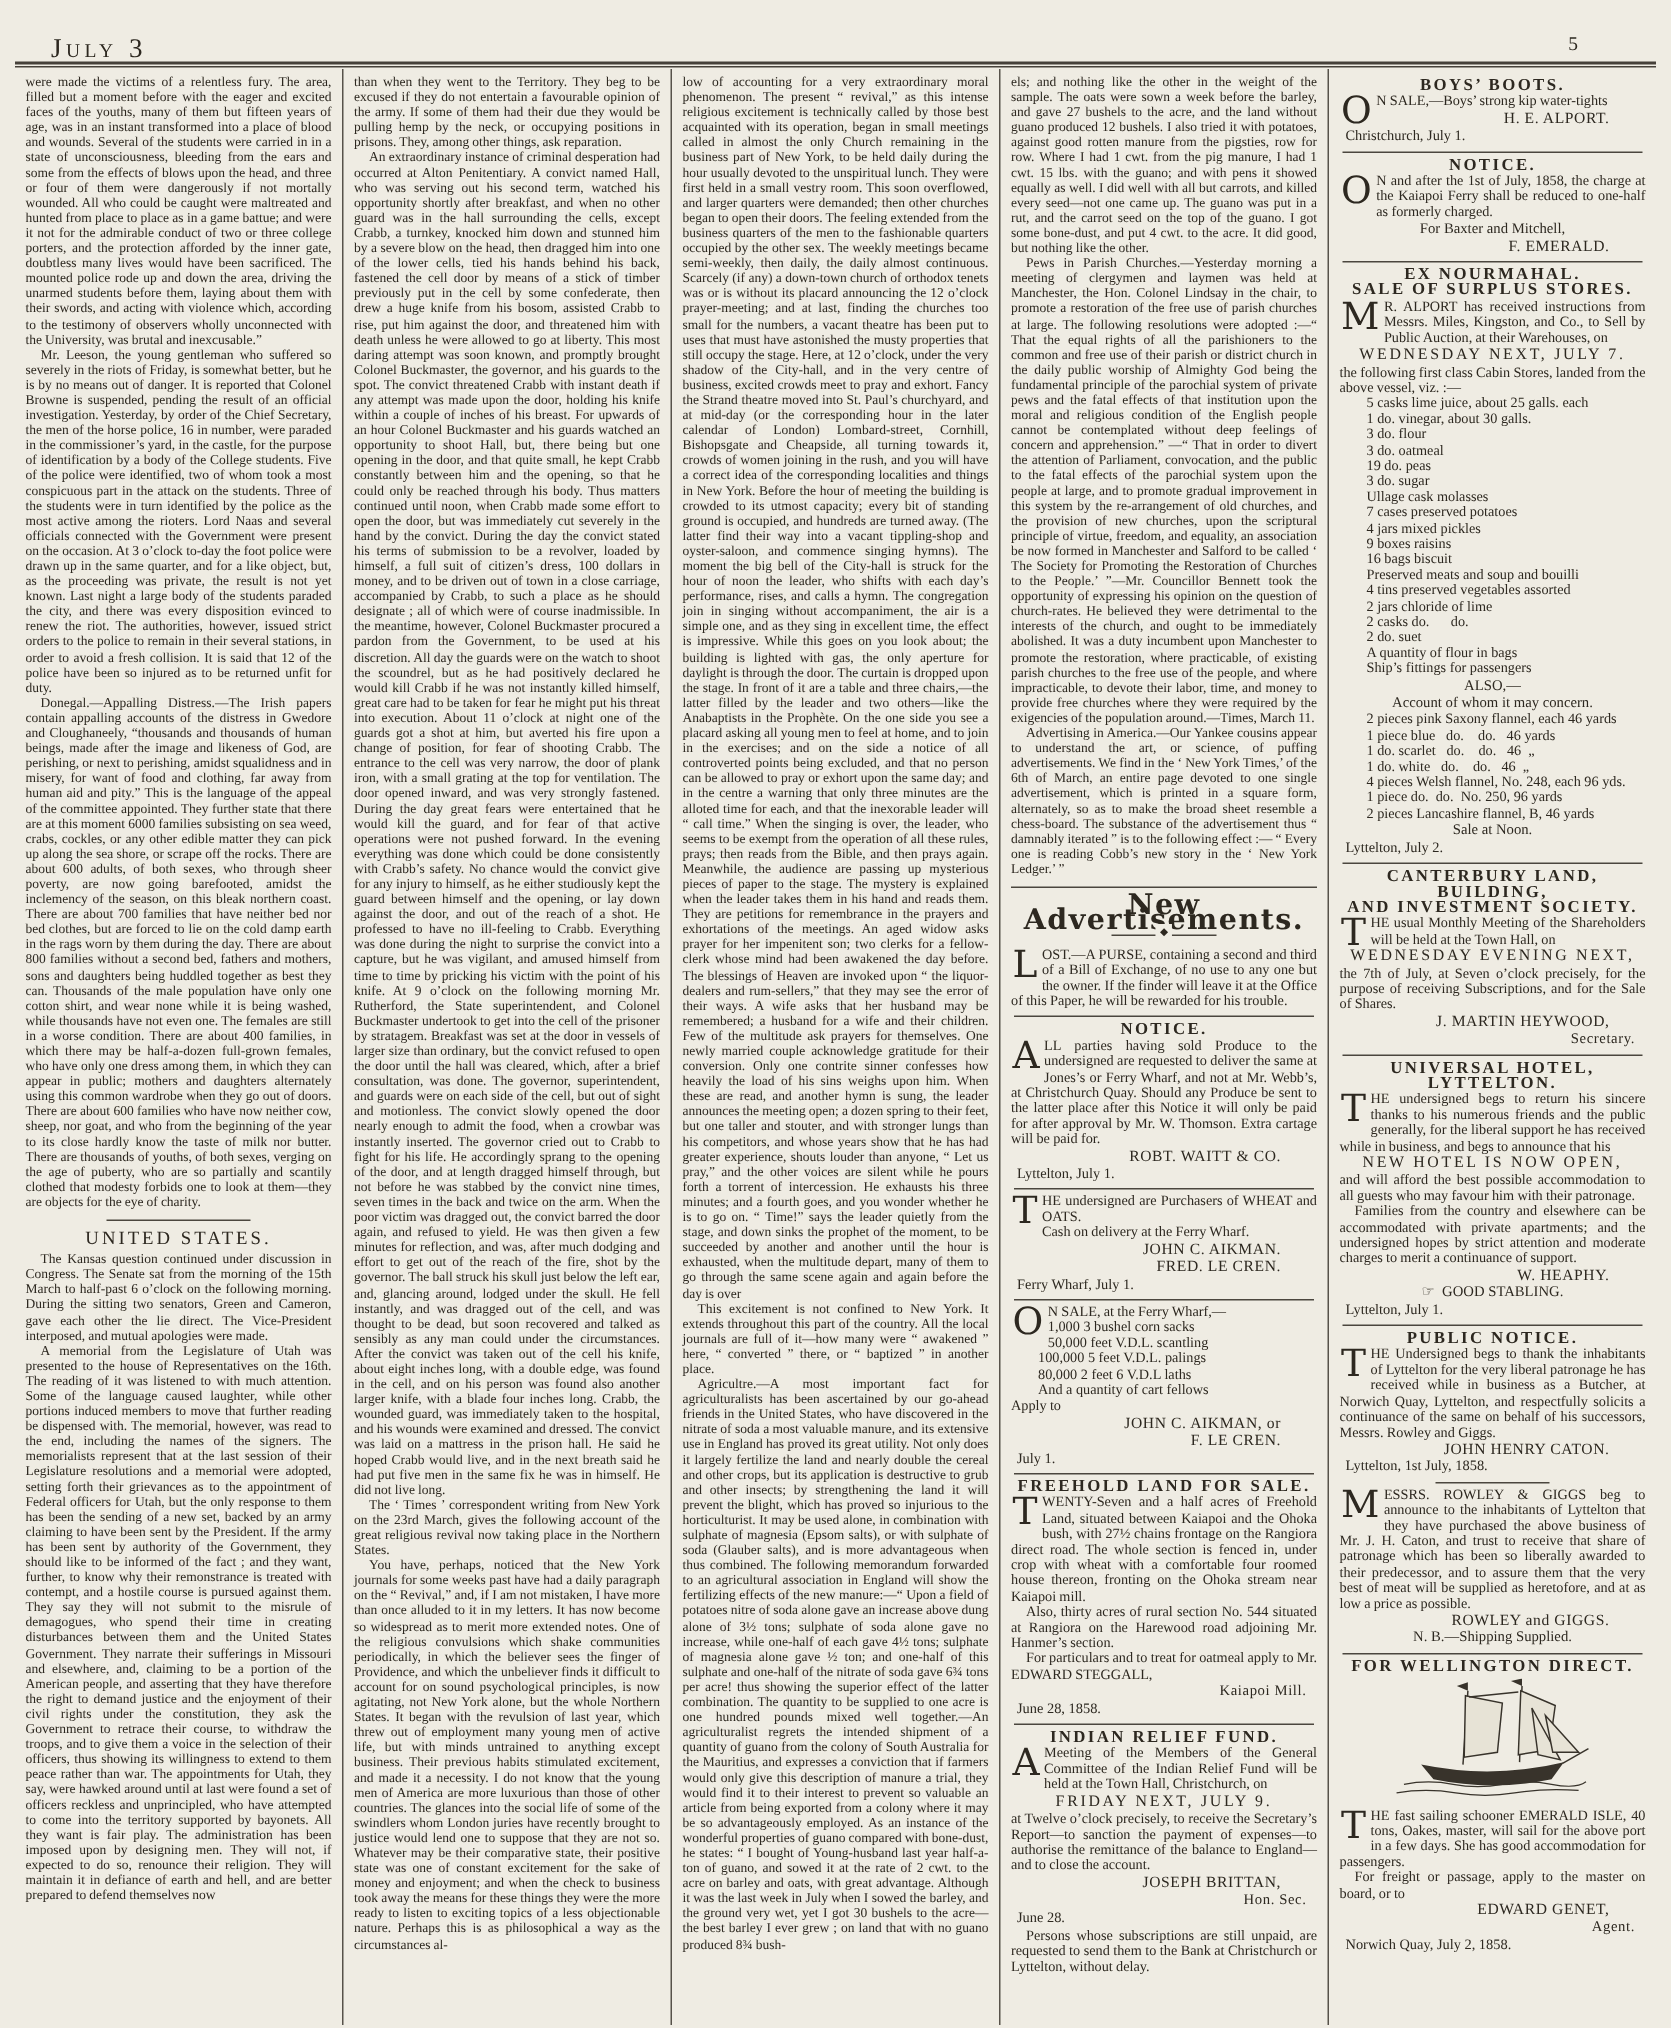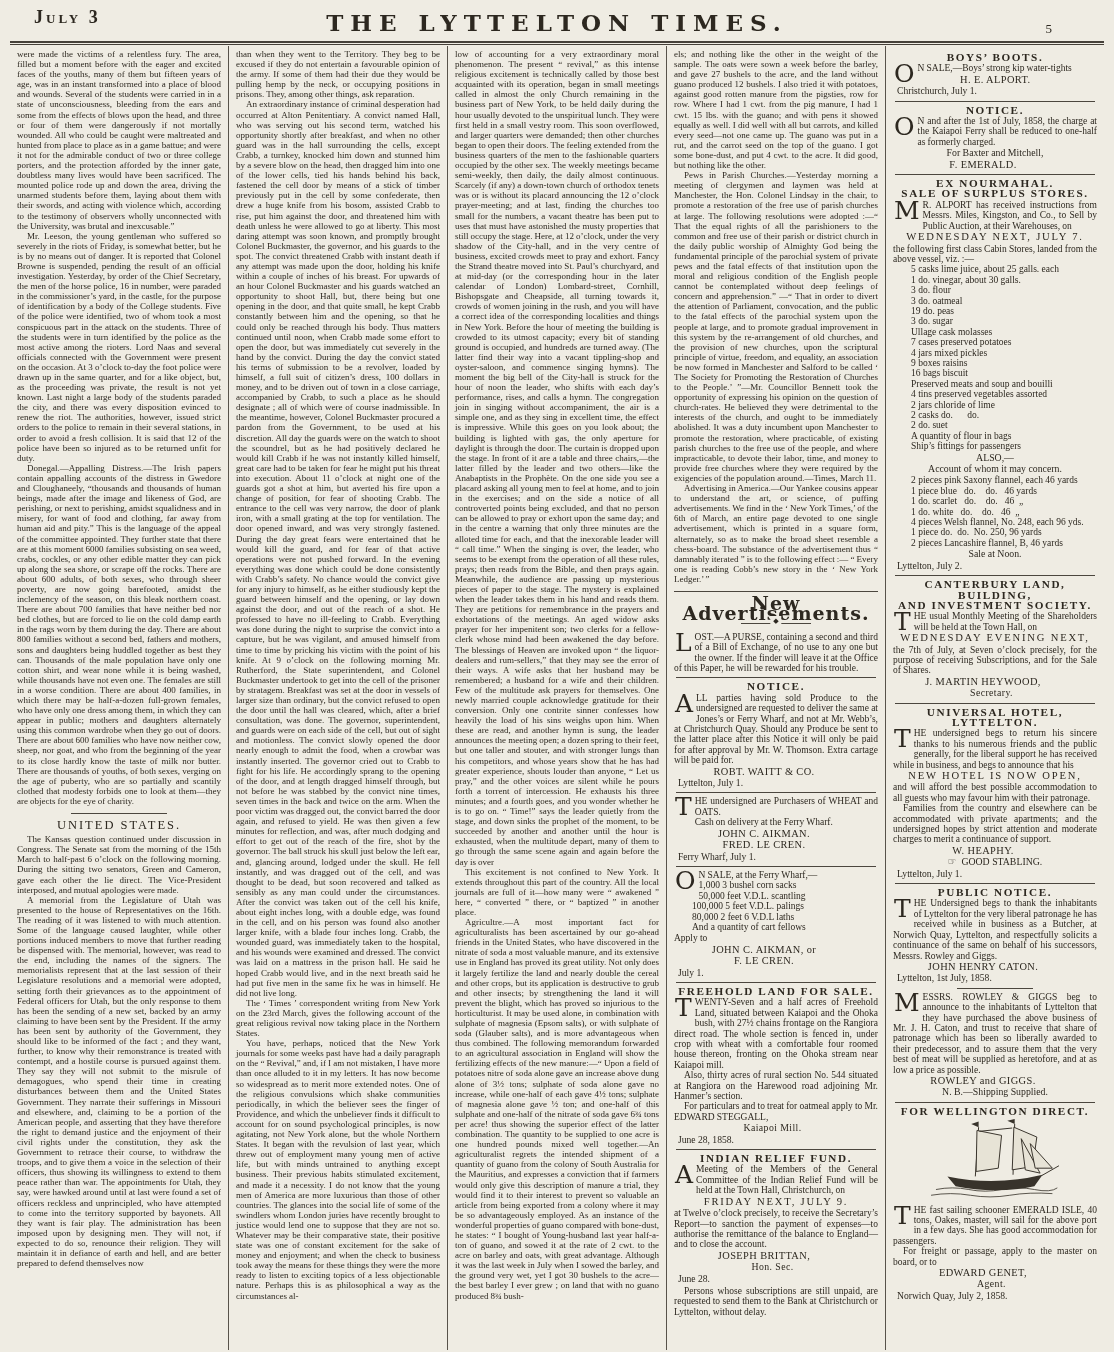--- a/index.html
+++ b/index.html
@@ -6,21 +6,21 @@
   html,body{margin:0;padding:0}
   body{
     width:1114px;height:1352px;overflow:hidden;position:relative;
     background:#efece3;color:#2d2820;
     font-family:"Liberation Serif",serif;
     -webkit-font-smoothing:antialiased;
   }
   .paper{position:absolute;inset:0;padding:5px 10px 0 10px}
   
   .masthead{position:relative;height:36px}
-  .mast-date{position:absolute;left:24px;top:2px;font-variant:small-caps;font-weight:bold;
+  .mast-date{position:absolute;left:24px;top:17px;font-variant:small-caps;font-weight:normal;
     font-size:18px;letter-spacing:3px}
   .mast-title{position:absolute;left:0;right:0;top:4px;text-align:center;
     font-family:"DejaVu Serif",serif;font-weight:bold;font-size:23px;letter-spacing:7px}
   .mast-page{position:absolute;right:52px;top:16px;font-size:13px}
   .mast-rules{border-top:2px solid #46413a;border-bottom:1px solid #46413a;height:4px;margin:0 0 1px 0}
   
   .cols{display:flex;height:1304px;overflow:hidden}
   .col{flex:1 1 0;min-width:0;padding:3px 7px 0 7px;overflow:hidden;border-right:1px solid #57524a}
   .col:last-child{border-right:none}
   .news-sec{font-size:9px;line-height:10.1px}
@@ -36,38 +36,37 @@
   .toprule{border-top:1px solid #4b463e;margin:0 0 6px}
   .gothic{margin:0;font-family:"DejaVu Serif",serif;font-weight:bold;font-size:19px;letter-spacing:1px}
   .orn{width:70px;margin:4px auto 0;border-top:1px solid #4b463e;position:relative;height:4px}
   .orn::after{content:"◆";position:absolute;left:50%;top:-8px;transform:translateX(-50%);
     font-size:7px;background:#efece3;padding:0 3px;font-family:"DejaVu Sans",sans-serif}
   
   .adhead{margin:3px 0 1px;text-align:center;font-weight:bold;font-size:11.2px;letter-spacing:1.6px}
   .adhead2{margin:-1px 0 1px}
   .cent{margin:1px 0;text-align:center;font-size:9.8px;font-family:"Liberation Serif","DejaVu Sans",serif}
   .cb{font-size:10.6px;letter-spacing:1.8px}
-  .sig{margin:1px 0;text-align:center;padding-right:24px;font-size:10.4px;letter-spacing:.4px}
+  .sig{margin:1px 0;text-align:right;padding-right:24px;font-size:10.4px;letter-spacing:.4px}
   .sig2{padding-right:7px;font-size:9.8px}
   .dateline{margin:1px 0 2px 4px;text-align:left;font-size:9.6px}
   .list{margin:0 0 1px 0}
   .li{margin-left:18px;text-align:left;white-space:pre-wrap}
   .rule{border-top:1px solid #4b463e;margin:4px 2px 3px}
   .shortrule{width:76px;border-top:1px solid #4b463e;margin:4px auto 3px}
   .dropcap{float:left;font-family:"DejaVu Serif",serif;font-size:25px;line-height:20px;padding:1px 3px 0 1px}
   .ship-wrap{text-align:center;margin:3px 0 1px}
   .ship-wrap svg{display:inline-block}
 </style>
 </head>
 <body>
 
 <div class="paper">
   <div class="masthead">
     <div class="mast-date">July 3</div>
-    <div class="mast-title">THE LYTTELTON TIMES.</div>
     <div class="mast-page">5</div>
   </div>
   <div class="mast-rules"></div>
   <div class="cols" id="columns">
       <div class="col">
         <div class="news-sec">
           <p class="p ni">were made the victims of a relentless fury. The area, filled but a moment before with the eager and excited faces of the youths, many of them but fifteen years of age, was in an instant transformed into a place of blood and wounds. Several of the students were carried in in a state of unconsciousness, bleeding from the ears and some from the effects of blows upon the head, and three or four of them were dangerously if not mortally wounded. All who could be caught were maltreated and hunted from place to place as in a game battue; and were it not for the admirable conduct of two or three college porters, and the protection afforded by the inner gate, doubtless many lives would have been sacrificed. The mounted police rode up and down the area, driving the unarmed students before them, laying about them with their swords, and acting with violence which, according to the testimony of observers wholly unconnected with the University, was brutal and inexcusable.”</p>
           <p class="p">Mr. Leeson, the young gentleman who suffered so severely in the riots of Friday, is somewhat better, but he is by no means out of danger. It is reported that Colonel Browne is suspended, pending the result of an official investigation. Yesterday, by order of the Chief Secretary, the men of the horse police, 16 in number, were paraded in the commissioner’s yard, in the castle, for the purpose of identification by a body of the College students. Five of the police were identified, two of whom took a most conspicuous part in the attack on the students. Three of the students were in turn identified by the police as the most active among the rioters. Lord Naas and several officials connected with the Government were present on the occasion. At 3 o’clock to-day the foot police were drawn up in the same quarter, and for a like object, but, as the proceeding was private, the result is not yet known. Last night a large body of the students paraded the city, and there was every disposition evinced to renew the riot. The authorities, however, issued strict orders to the police to remain in their several stations, in order to avoid a fresh collision. It is said that 12 of the police have been so injured as to be returned unfit for duty.</p>
           <p class="p">Donegal.—Appalling Distress.—The Irish papers contain appalling accounts of the distress in Gwedore and Cloughaneely, “thousands and thousands of human beings, made after the image and likeness of God, are perishing, or next to perishing, amidst squalidness and in misery, for want of food and clothing, far away from human aid and pity.” This is the language of the appeal of the committee appointed. They further state that there are at this moment 6000 families subsisting on sea weed, crabs, cockles, or any other edible matter they can pick up along the sea shore, or scrape off the rocks. There are about 600 adults, of both sexes, who through sheer poverty, are now going barefooted, amidst the inclemency of the season, on this bleak northern coast. There are about 700 families that have neither bed nor bed clothes, but are forced to lie on the cold damp earth in the rags worn by them during the day. There are about 800 families without a second bed, fathers and mothers, sons and daughters being huddled together as best they can. Thousands of the male population have only one cotton shirt, and wear none while it is being washed, while thousands have not even one. The females are still in a worse condition. There are about 400 families, in which there may be half-a-dozen full-grown females, who have only one dress among them, in which they can appear in public; mothers and daughters alternately using this common wardrobe when they go out of doors. There are about 600 families who have now neither cow, sheep, nor goat, and who from the beginning of the year to its close hardly know the taste of milk nor butter. There are thousands of youths, of both sexes, verging on the age of puberty, who are so partially and scantily clothed that modesty forbids one to look at them—they are objects for the eye of charity.</p>
           <div class="head-wrap">

